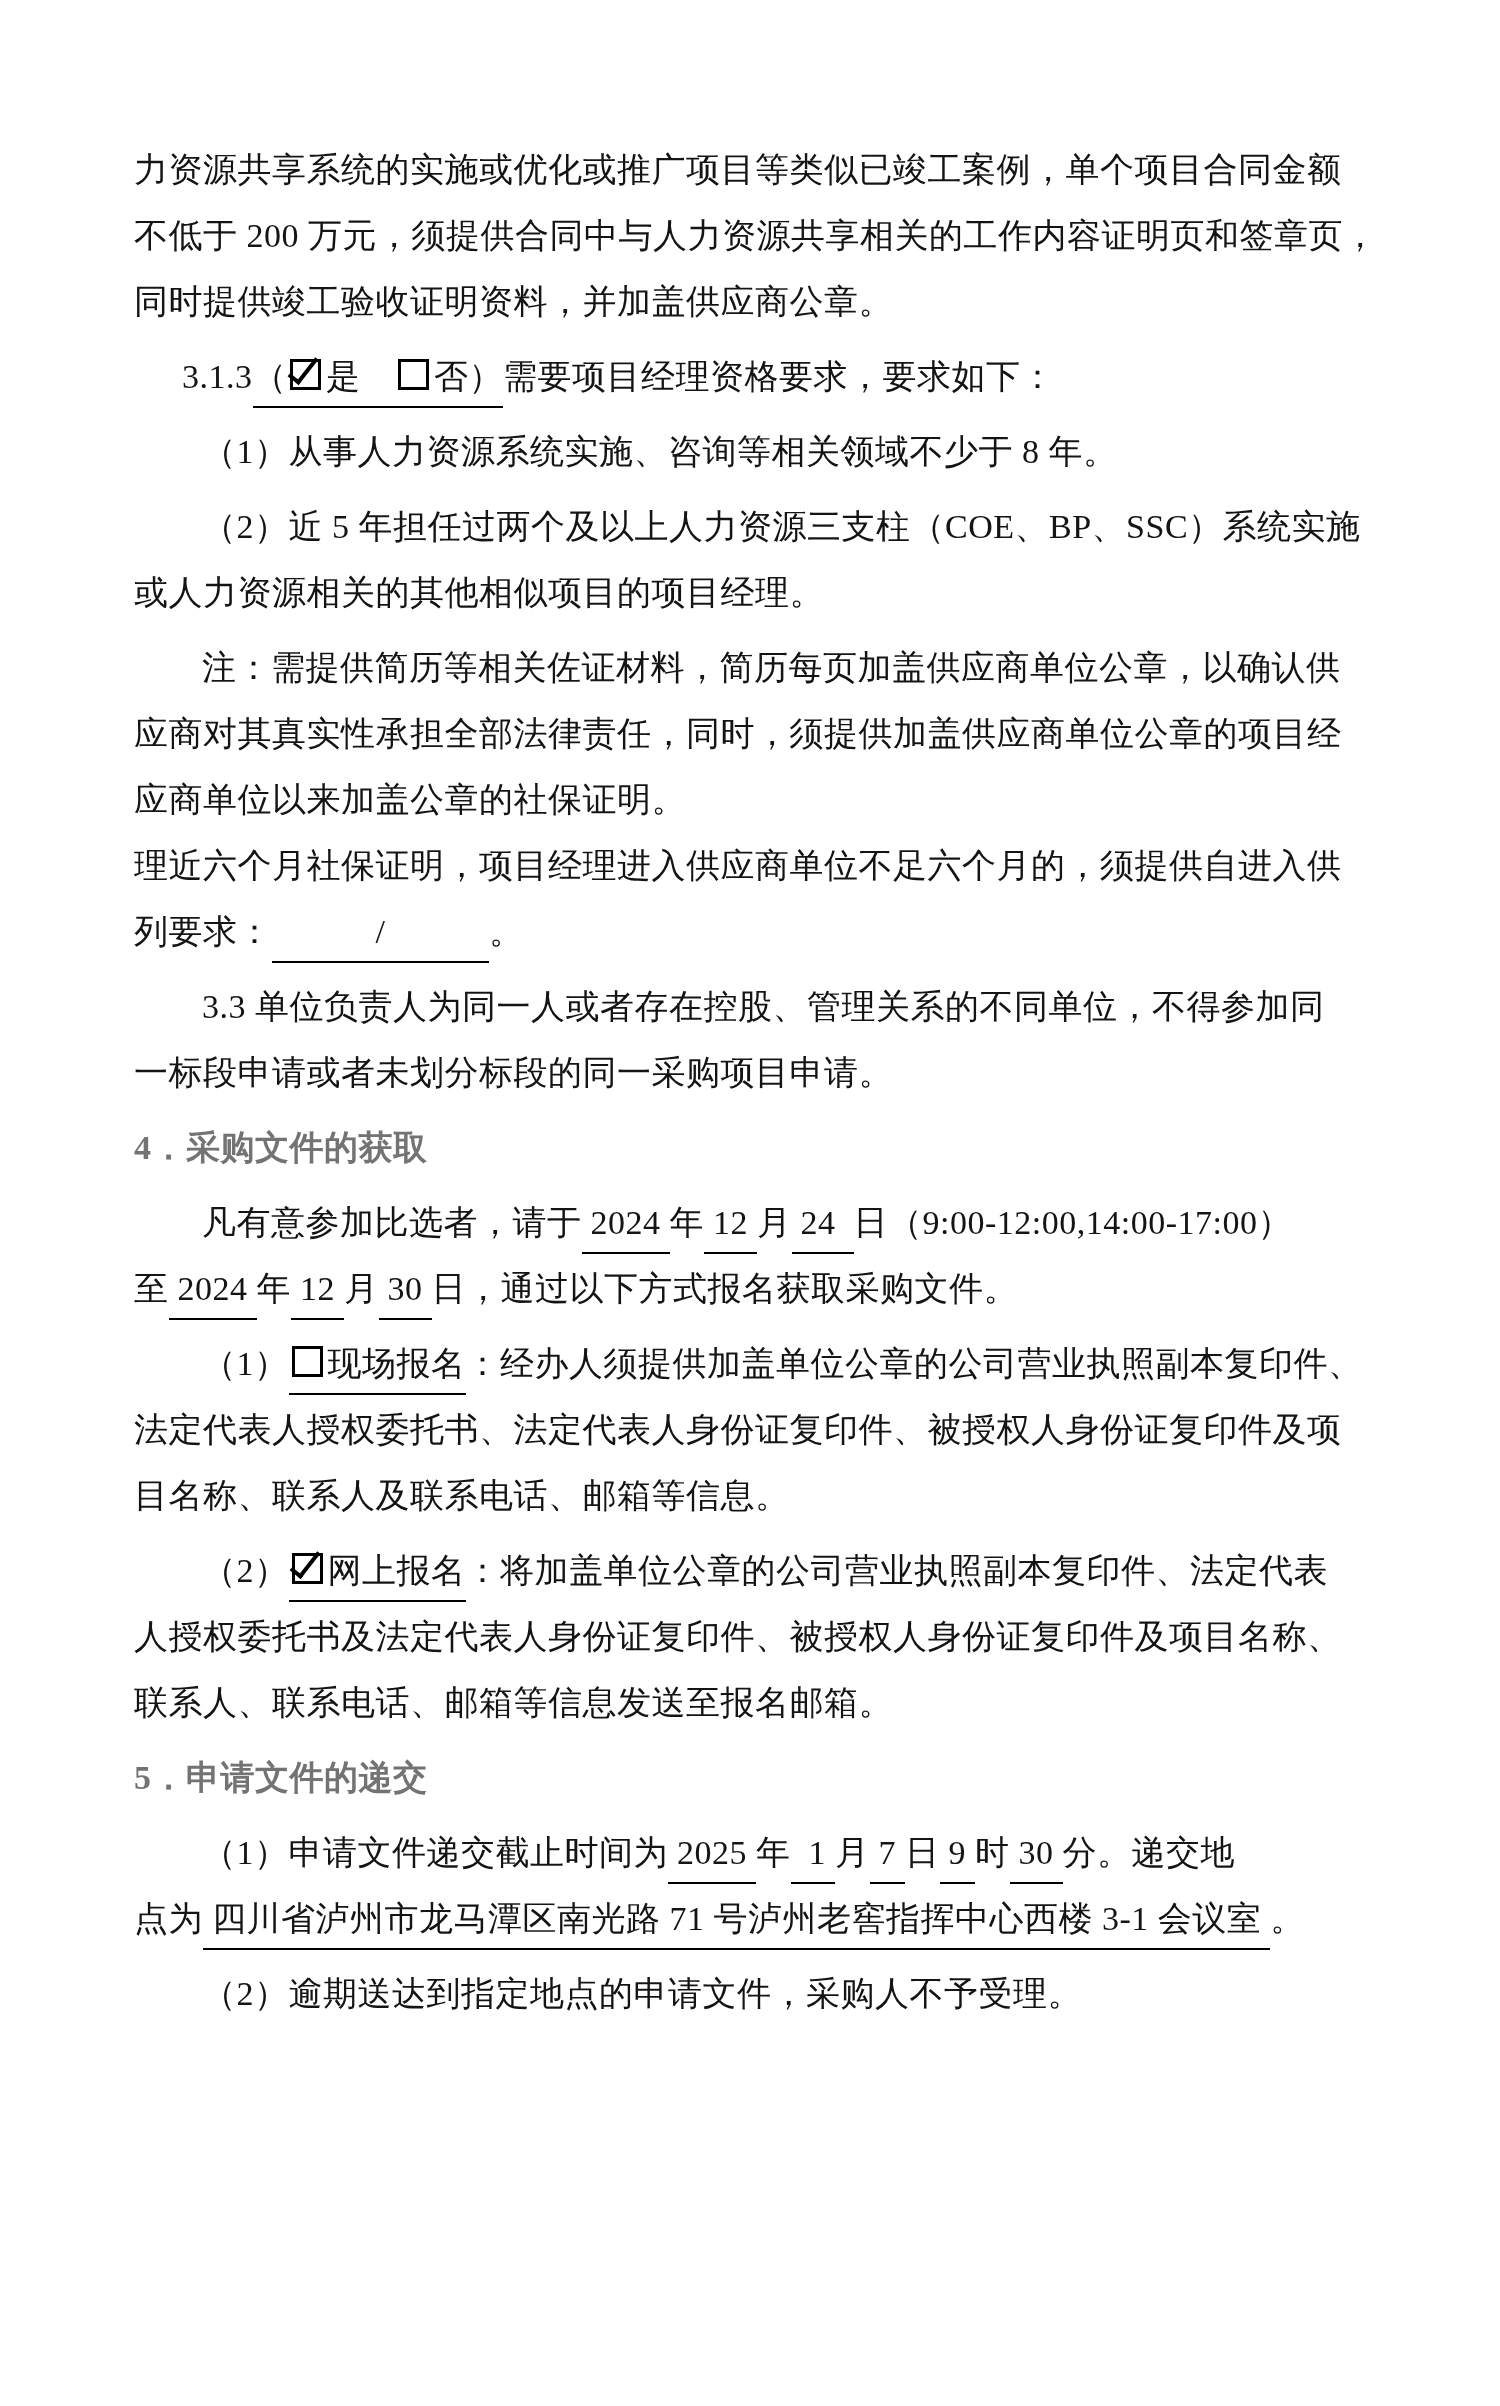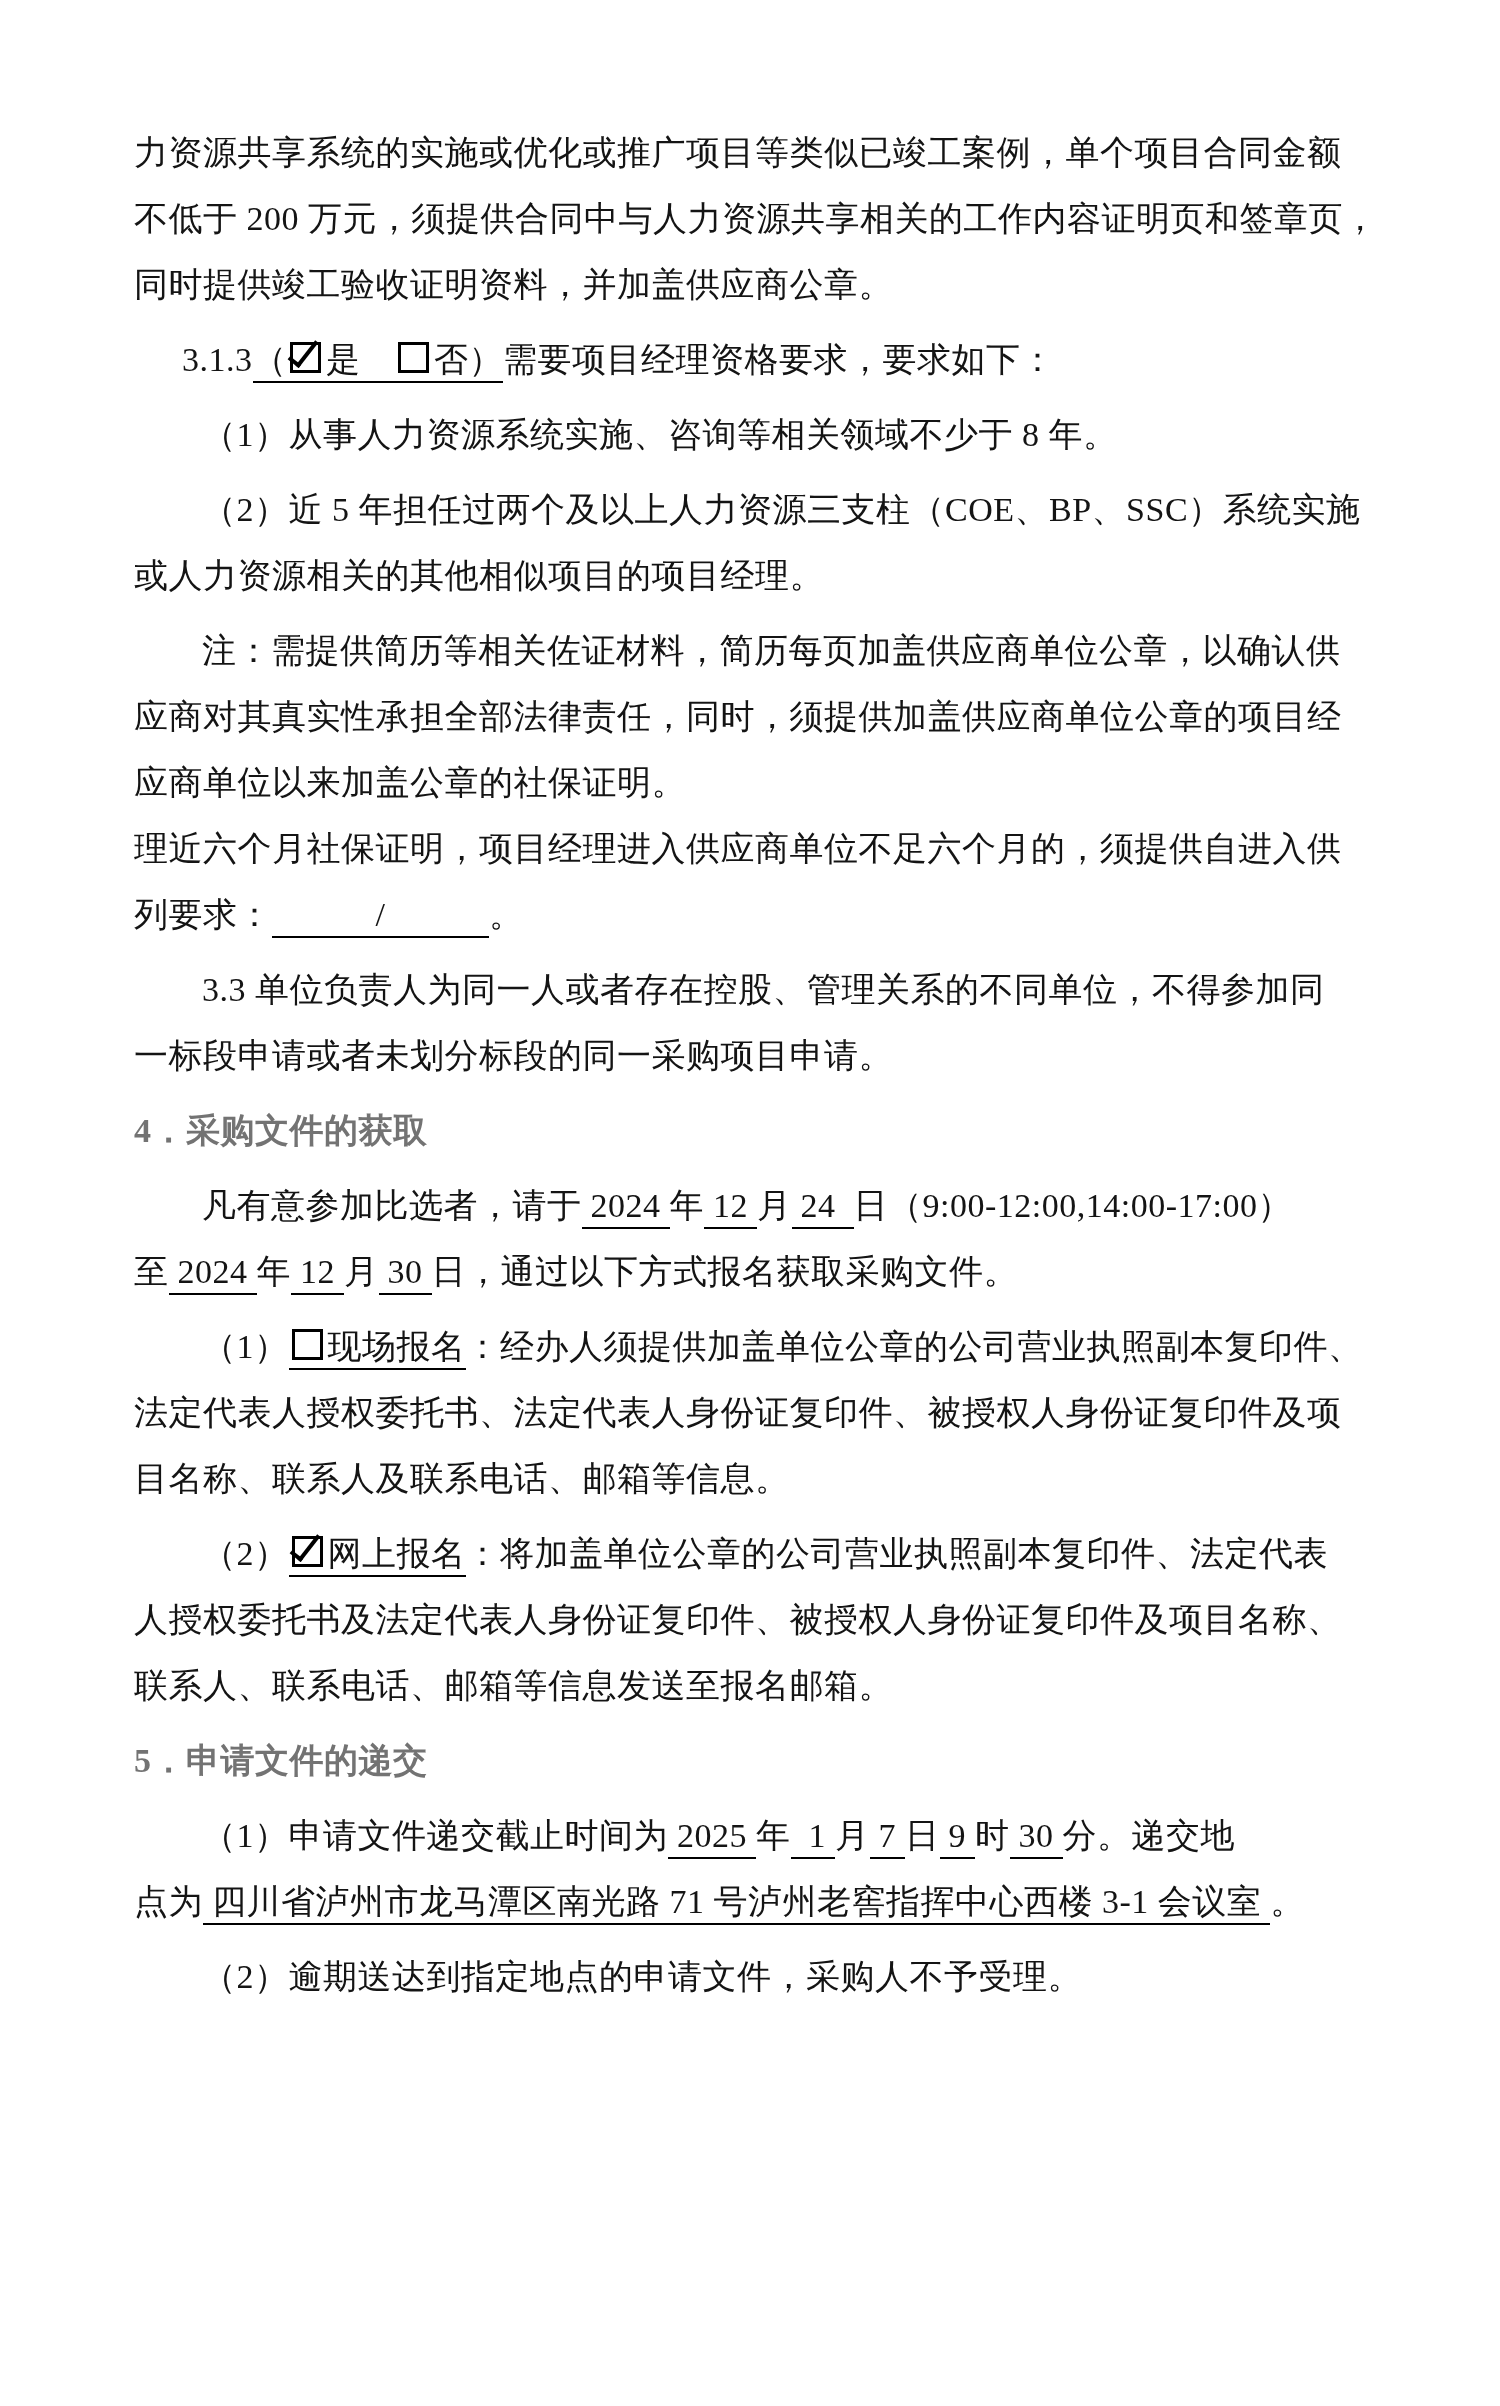--- a/index.html
+++ b/index.html
@@ -6,37 +6,37 @@
   body{
     width:1500px;height:2406px;
     background:#ffffff;
     position:relative;
     overflow:hidden;
     font-family:"Liberation Serif","DejaVu Serif",serif;
     color:#141414;
   }
   .doc{
     position:absolute;
-    left:134px;top:120px;
+    left:134px;top:137px;
     width:1260px;
   }
   .line{
     height:66px;
     line-height:66px;
     font-size:34px;
     white-space:nowrap;
     letter-spacing:0.5px;
   }
   .line.pbreak{margin-top:9px;}
   .line.heading{font-weight:bold;color:#737373;}
   .ind-lg{padding-left:68px;}
   .ind-sm{padding-left:48px;}
   .u{
     border-bottom:2.5px solid #000;
-    padding-bottom:3px;
+    padding-bottom:11px;
     margin-top:16px;
   }
   .cb{
     display:inline-block;
     width:25px;height:25px;
     border:3px solid #000;
     vertical-align:-2px;
     margin:0 5px 0 3px;
     position:relative;
   }

